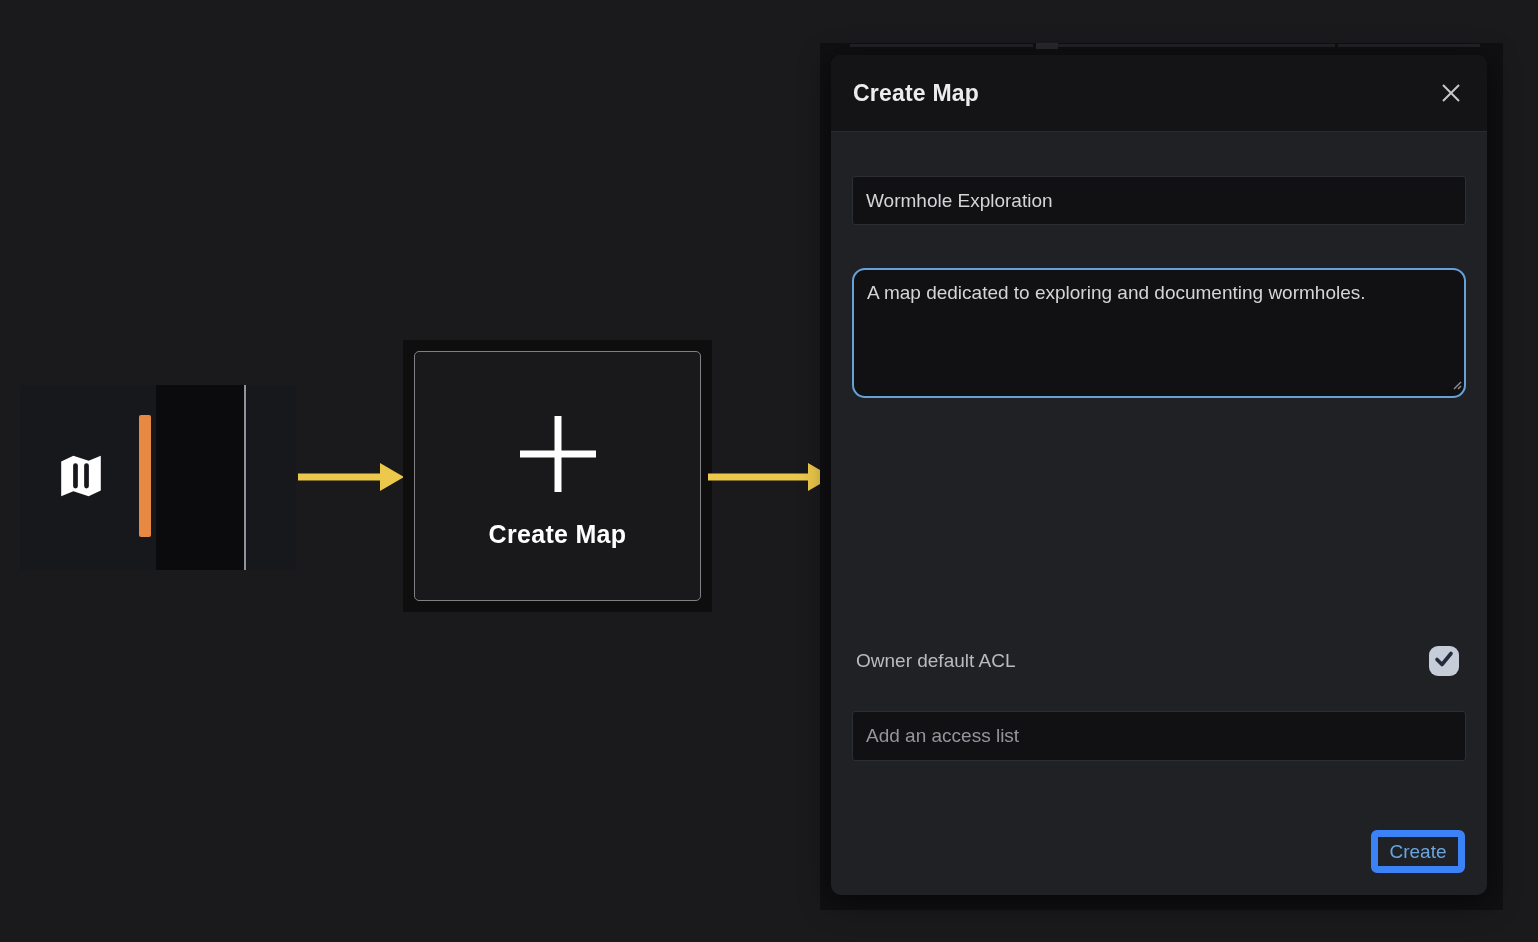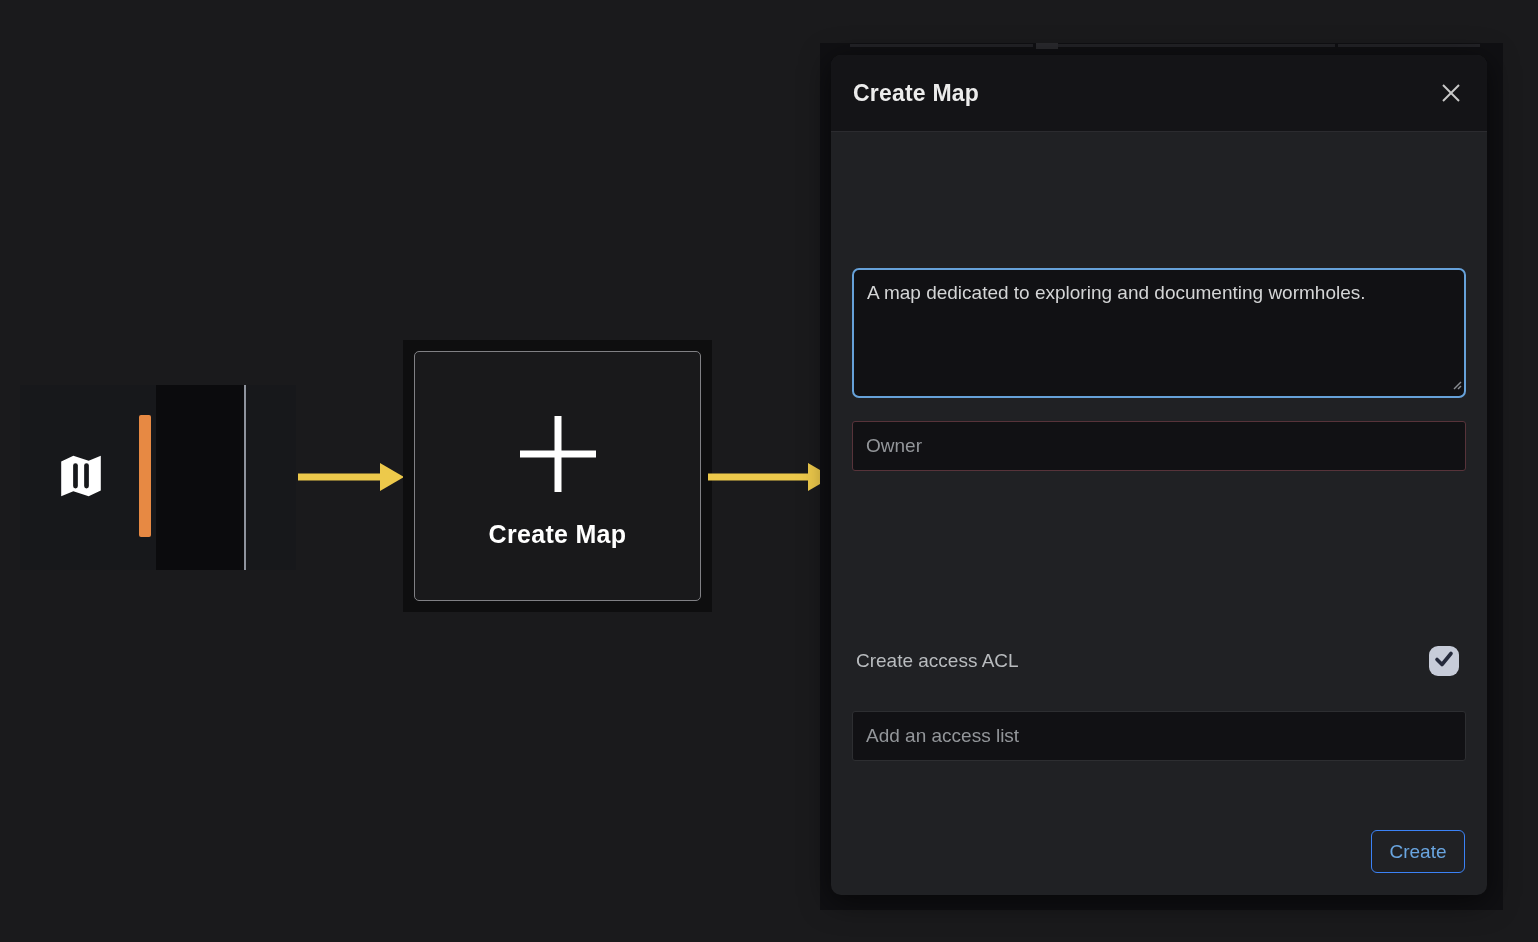--- a/index.html
+++ b/index.html
@@ -135,21 +135,21 @@
     top: 366px; height: 50px;
     border-color: #57333a;
   }
 
   .desc-wrap { position: absolute; left: 21px; top: 213px; width: 614px; height: 130px; }
   .field-desc {
     position: absolute; left: 0; top: 0;
     width: 614px; height: 130px;
     background: #111114;
     border: 2px solid #66a1d9;
-    border-radius: 7px;
+    border-radius: 13px;
     color: #d4d5d6; font-size: 19px;
     font-family: "Liberation Sans", sans-serif;
     padding: 10px 13px;
     resize: none; outline: none;
     line-height: 1.35;
   }
   .resize-handle { position: absolute; right: 4px; bottom: 4px; cursor: nwse-resize; }
 
   .acl-row {
     position: absolute; left: 0; right: 0; top: 591px; height: 31px;
@@ -164,21 +164,21 @@
     background: #c7ccd9;
     border-radius: 9px;
     display: flex; align-items: center; justify-content: center;
     cursor: pointer;
   }
 
   .create-btn {
     position: absolute; left: 540px; top: 775px;
     width: 94px; height: 43px;
     background: transparent;
-    border: 1px solid #3b82f6;
+    border: 7px solid #3b82f6;
     border-radius: 6px;
     color: #69a5e0; font-size: 19px;
     font-family: "Liberation Sans", sans-serif;
     cursor: pointer;
     display: flex; align-items: center; justify-content: center;
   }
 </style>
 </head>
 <body>
 
@@ -241,36 +241,36 @@
   <div class="modal-header">
     <span class="modal-title">Create Map</span>
     <span class="modal-close">
       <svg width="24" height="24" viewBox="0 0 24 24">
         <line x1="4" y1="4" x2="20" y2="20" stroke="#c9c9c9" stroke-width="2"></line>
         <line x1="20" y1="4" x2="4" y2="20" stroke="#c9c9c9" stroke-width="2"></line>
       </svg>
     </span>
   </div>
 
+  <input class="field field-name" type="text" value="Wormhole Exploration" style="">
 
   <div class="desc-wrap">
     <textarea class="field-desc" style="">A map dedicated to exploring and documenting wormholes.</textarea>
     <span class="resize-handle">
       <svg width="11" height="11" viewBox="0 0 11 11">
         <line x1="3" y1="10" x2="10" y2="3" stroke="#8a8d92" stroke-width="1.4"></line>
         <line x1="7" y1="10" x2="10" y2="7" stroke="#8a8d92" stroke-width="1.4"></line>
       </svg>
     </span>
   </div>
 
-  <input class="field field-owner" type="text" placeholder="Owner" style="">
 
 
   <div class="acl-row">
-    <span class="acl-label">Create access ACL</span>
+    <span class="acl-label">Owner default ACL</span>
     <span class="acl-checkbox">
       <span>
         <svg width="22" height="22" viewBox="0 0 22 22">
           <polyline points="4,11.5 9,16.5 18,5.5" fill="none" stroke="#252a3c" stroke-width="3.6" stroke-linecap="round" stroke-linejoin="round"></polyline>
         </svg>
       </span>
     </span>
   </div>
 
   <input class="field field-acl" type="text" placeholder="Add an access list" style="">

